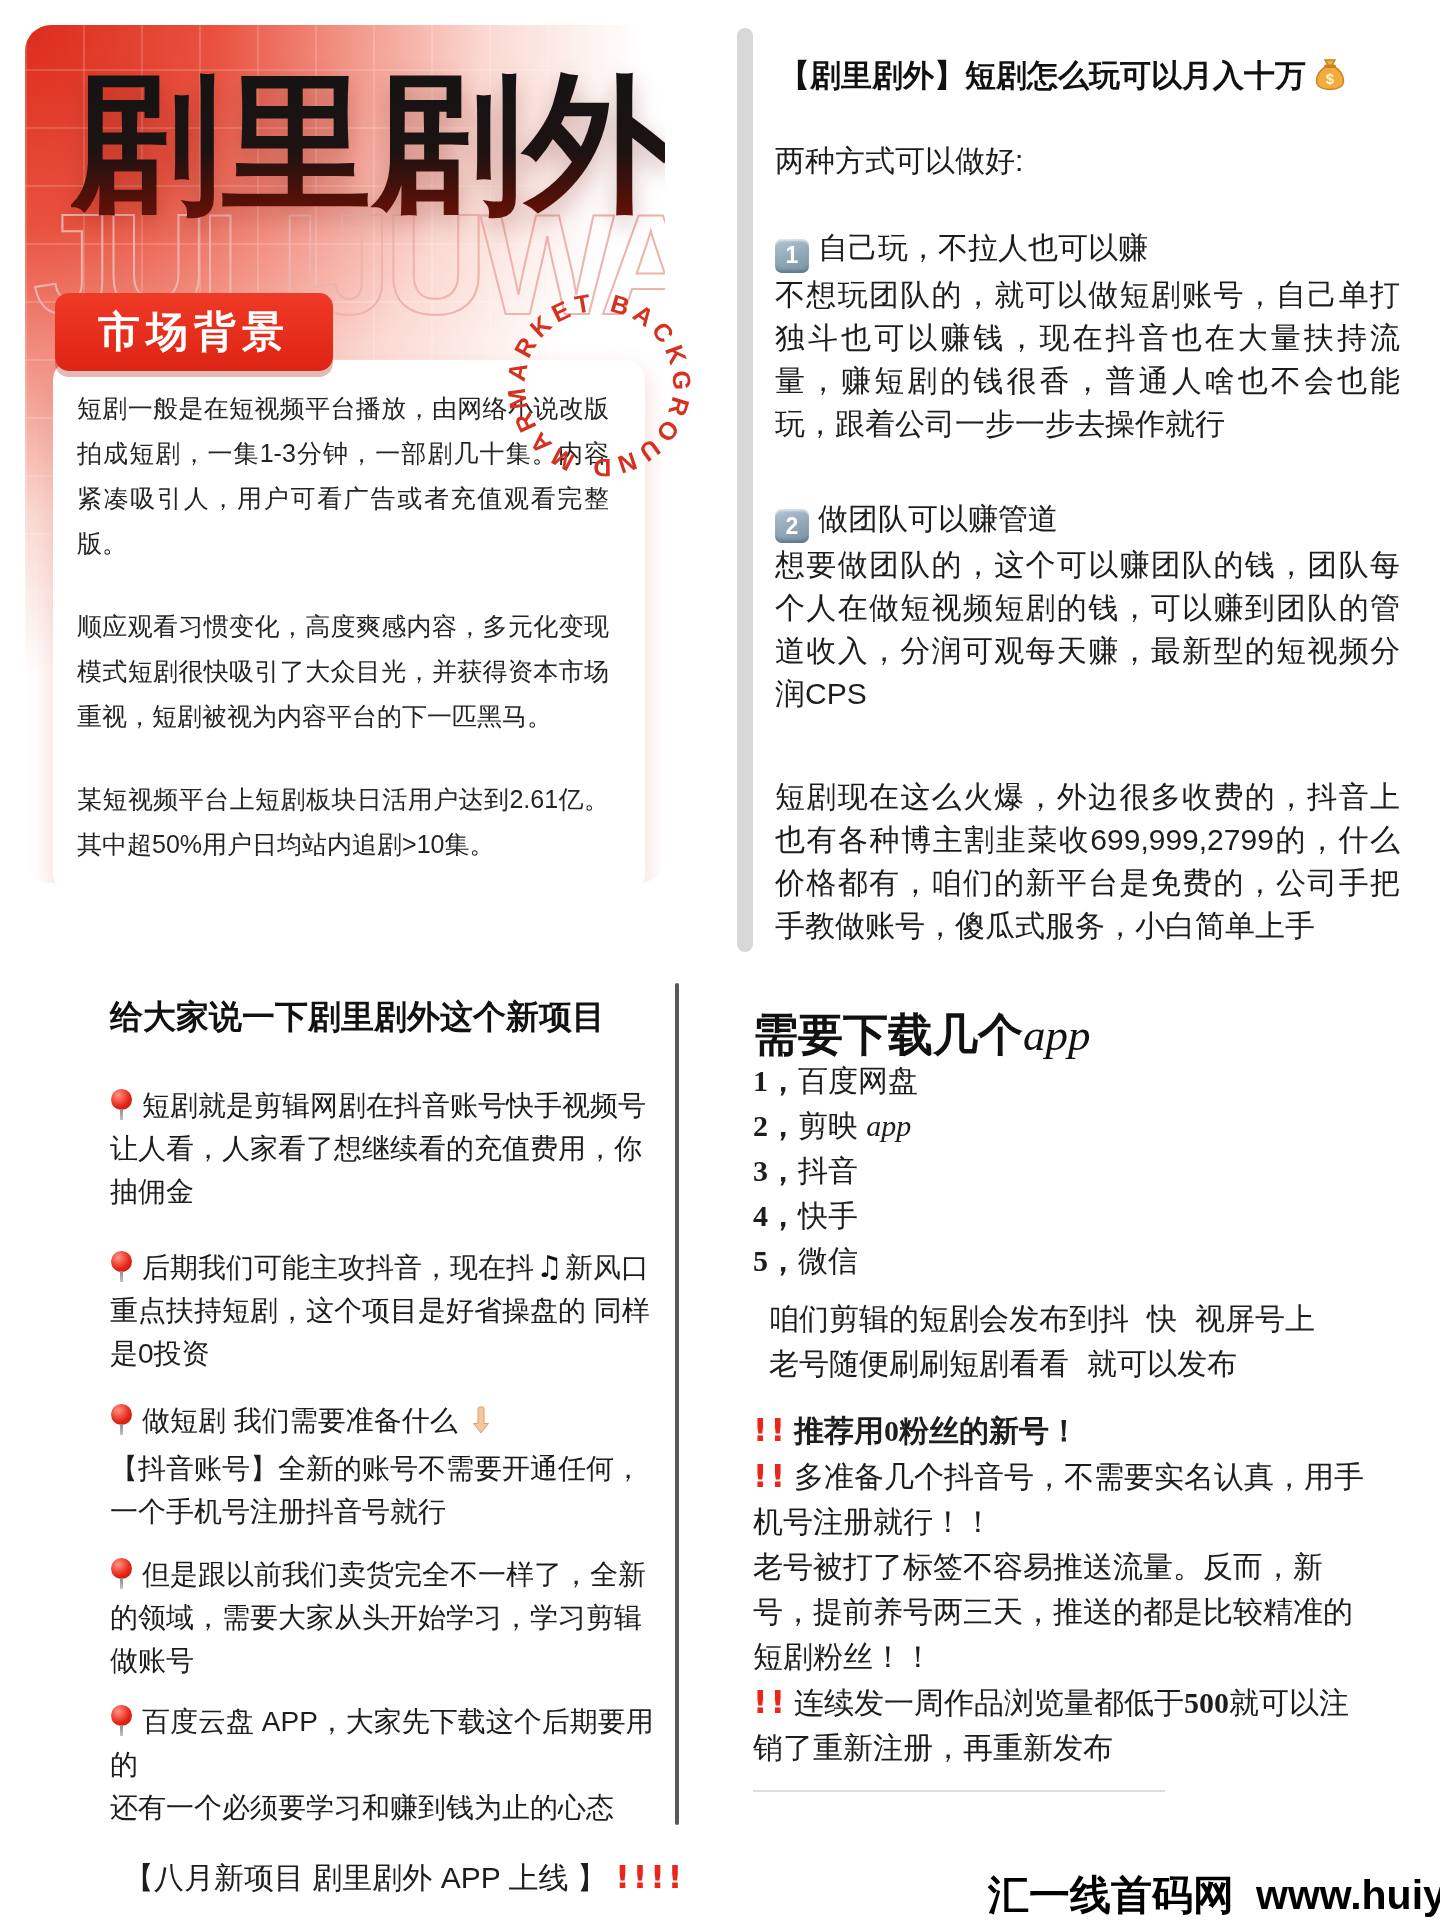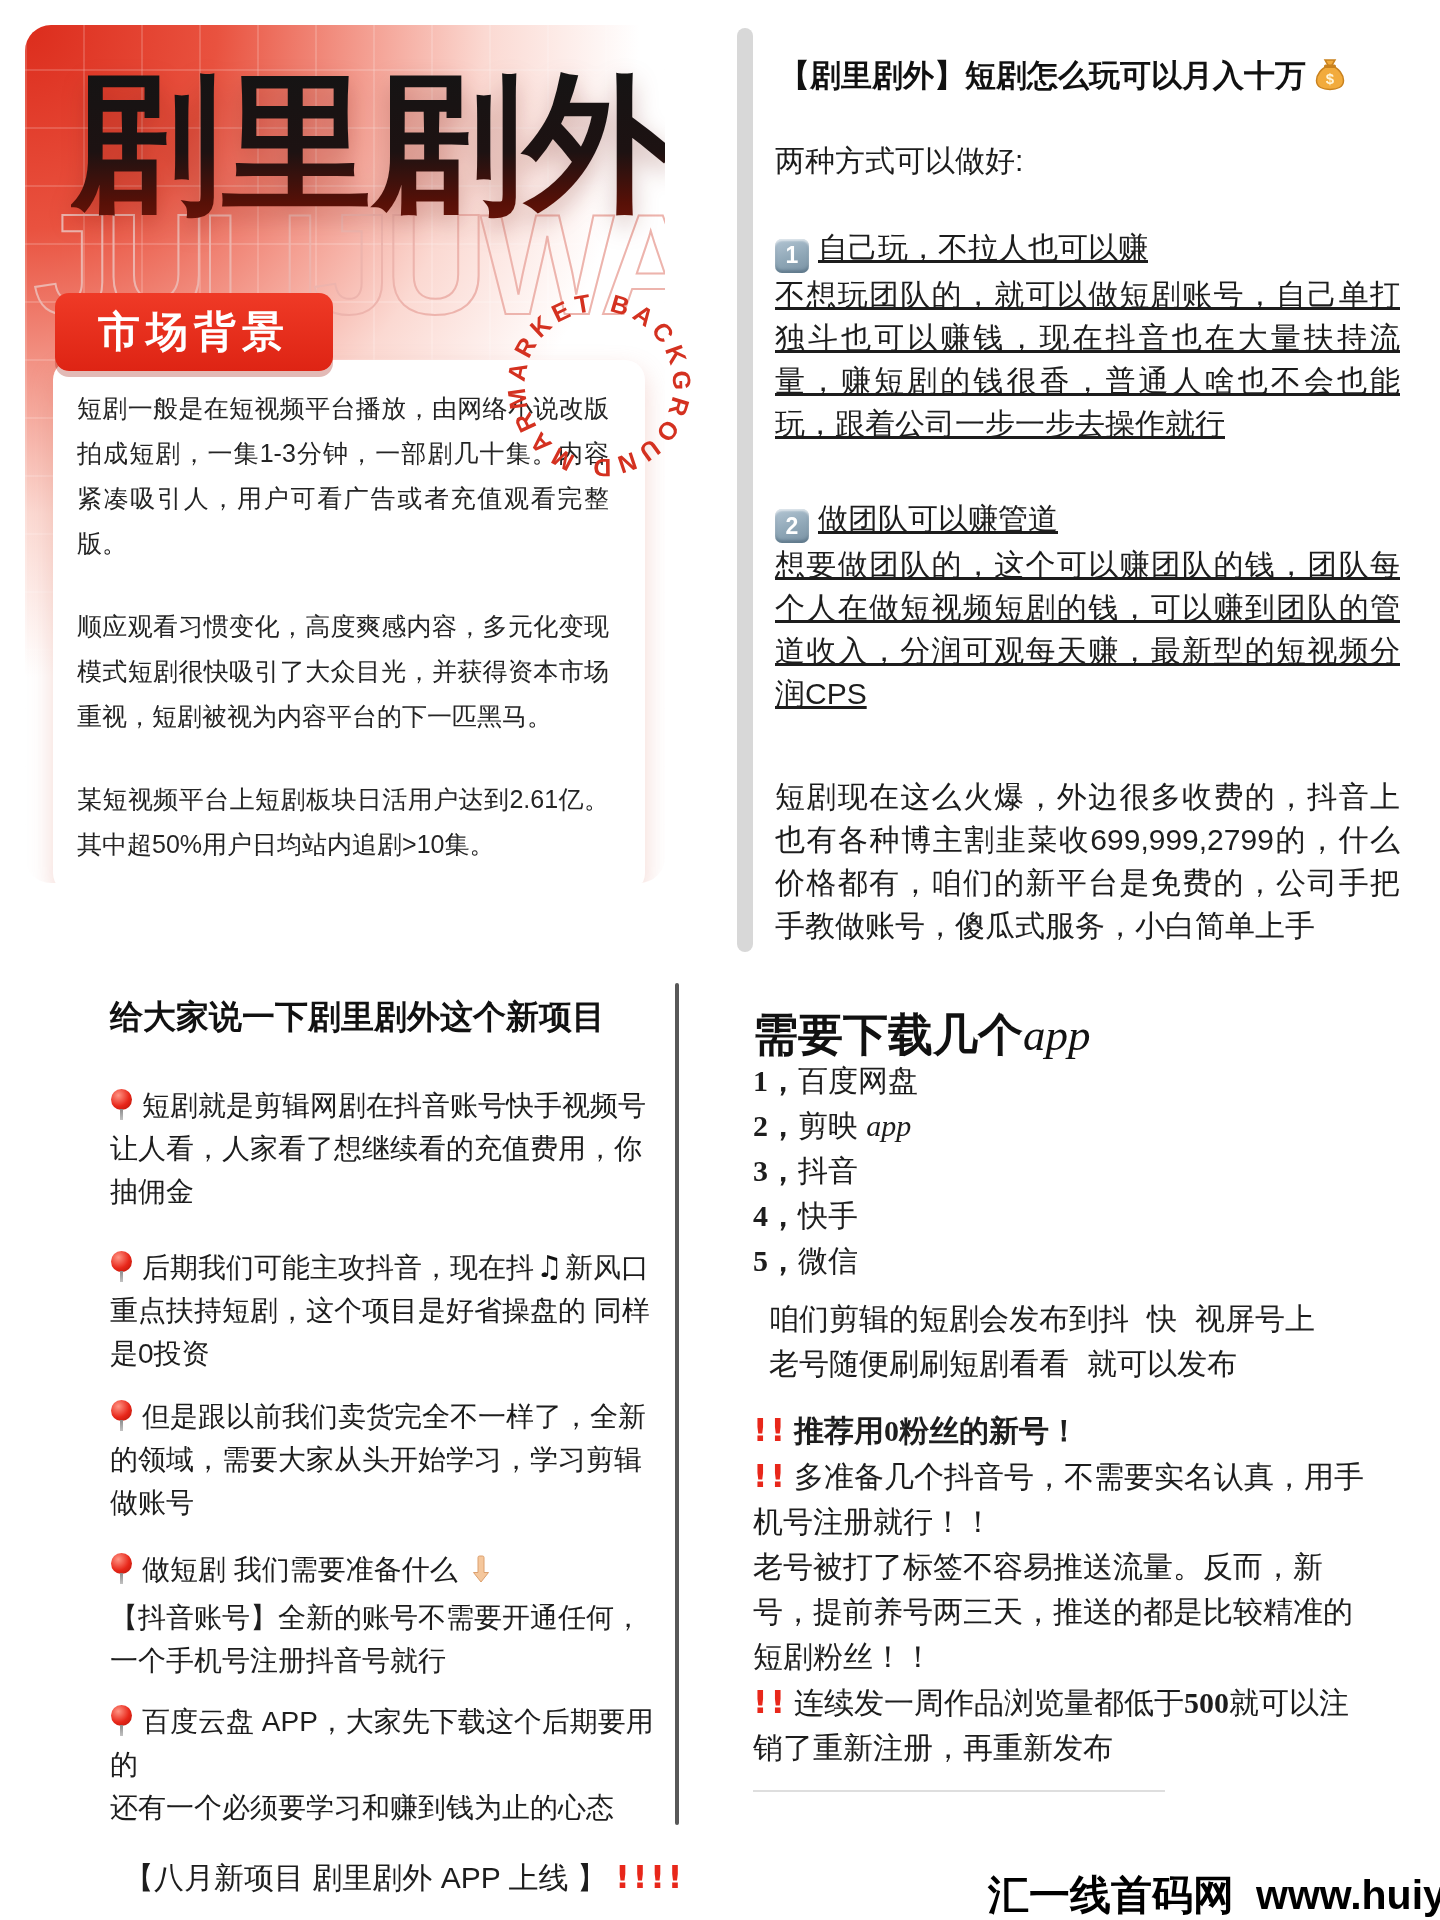--- a/index.html
+++ b/index.html
@@ -66,21 +66,21 @@
     background:#d8d8d8;border-radius:9px;
   }
 
   
   .tr-col{
     position:absolute;left:775px;top:50px;width:625px;
     font-size:30px;line-height:43px;word-break:break-all;text-align:justify;
   }
   .tr-heading{font-weight:bold;font-size:31px;color:#111;margin:4px;text-align:left;}
   .tr-intro{margin-top:36px;}
-  .method{margin-top:44px;text-decoration:underline;}
+  .method{margin-top:44px;}
   .method.second{margin-top:52px;}
   .closing{margin-top:60px;}
   .keycap{
     display:inline-flex;align-items:center;justify-content:center;
     width:34px;height:34px;border-radius:7px;margin-right:9px;vertical-align:-5px;
     background:linear-gradient(160deg,#b3c5d3 0%,#8fa7b7 55%,#7a92a4 100%);
     box-shadow:inset 0 2px 2px rgba(255,255,255,.6), inset 0 -3px 3px rgba(40,70,90,.35);
     color:#fff;font-weight:bold;font-size:23px;line-height:1;
   }
   .moneybag{display:inline-block;vertical-align:-6px;margin-left:6px;}
@@ -203,29 +203,29 @@
     <h2 class="bl-heading">给大家说一下剧里剧外这个新项目</h2>
 
     <div class="bullet b1">
       <span class="pin"></span><span>短剧就是剪辑网剧在抖音账号快手视频号让人看，人家看了想继续看的充值费用，你抽佣金</span>
     </div>
 
     <div class="bullet b2">
       <span class="pin"></span><span>后期我们可能主攻抖音，现在抖</span><span class="music-note">♫</span><span>新风口重点扶持短剧，这个项目是好省操盘的 同样是0投资</span>
     </div>
 
-    <div class="bullet b3">
-      <span class="pin"></span><span>但是跟以前我们卖货完全不一样了，全新的领域，需要大家从头开始学习，学习剪辑做账号</span>
-    </div>
-
     <div class="bullet b4">
       <span class="pin"></span><span>做短剧 我们需要准备什么</span><span class="hand-down"><svg width="30" height="30" viewBox="0 0 30 30">
             <path d="M15 28 L7.5 18.5 L12 18.5 L12 3.5 Q12 2 13.5 2 L16.5 2 Q18 2 18 3.5 L18 18.5 L22.5 18.5 Z" fill="#f5c79c" stroke="#dca06e" stroke-width="1"></path>
           </svg></span><br>
       <span>【抖音账号】全新的账号不需要开通任何，一个手机号注册抖音号就行</span>
+    </div>
+
+    <div class="bullet b3">
+      <span class="pin"></span><span>但是跟以前我们卖货完全不一样了，全新的领域，需要大家从头开始学习，学习剪辑做账号</span>
     </div>
 
     <div class="bullet b5">
       <span class="pin"></span><span>百度云盘 APP，大家先下载这个后期要用的</span><br>
       <span>还有一个必须要学习和赚到钱为止的心态</span>
     </div>
 
     <div class="bl-footer">
       <span>【八月新项目 剧里剧外 APP 上线 】</span>
       <span class="dexcl">!!!!</span>

